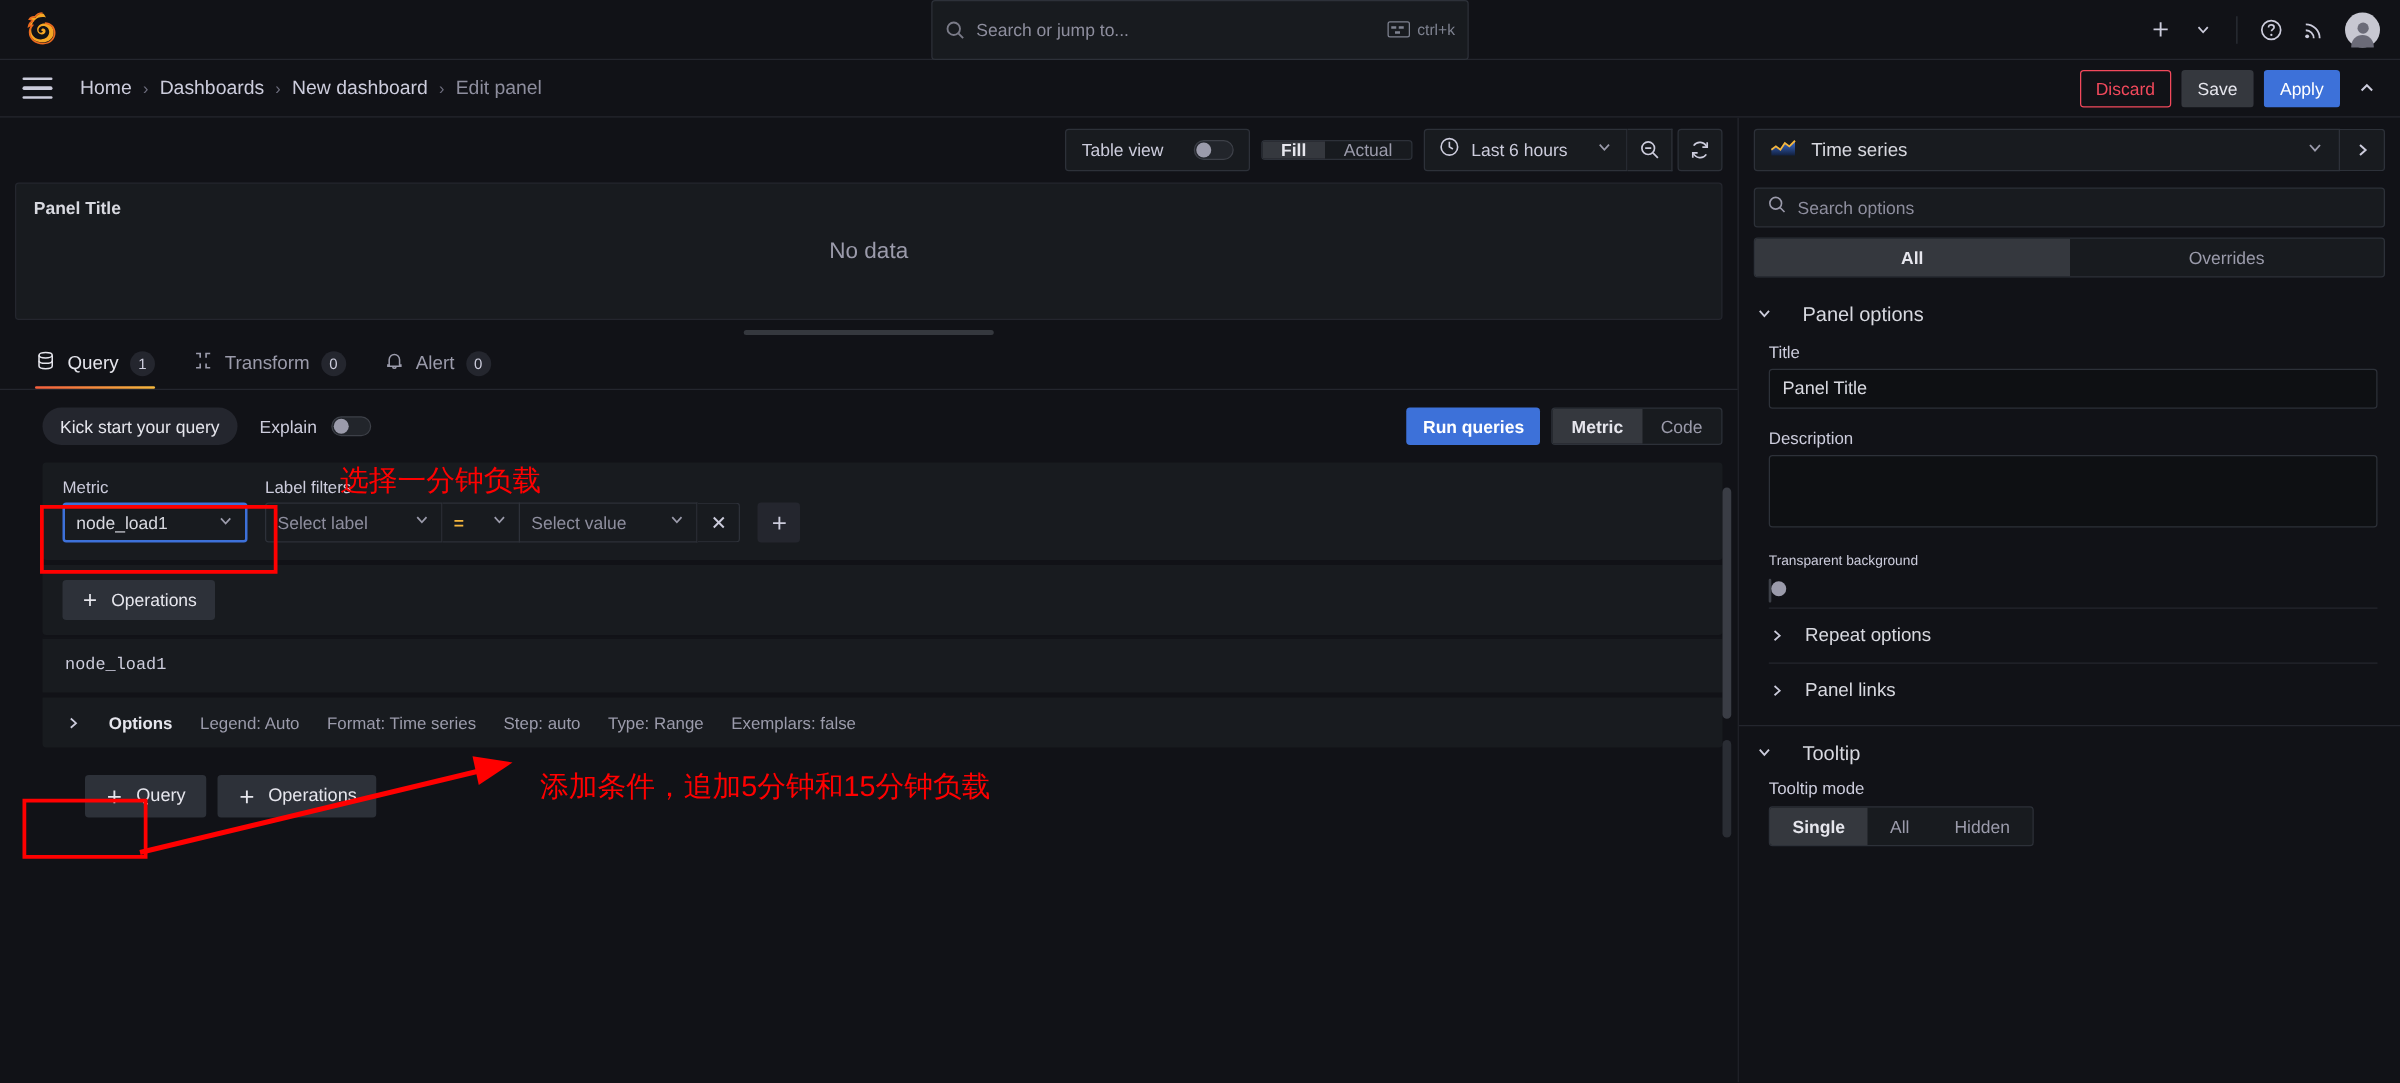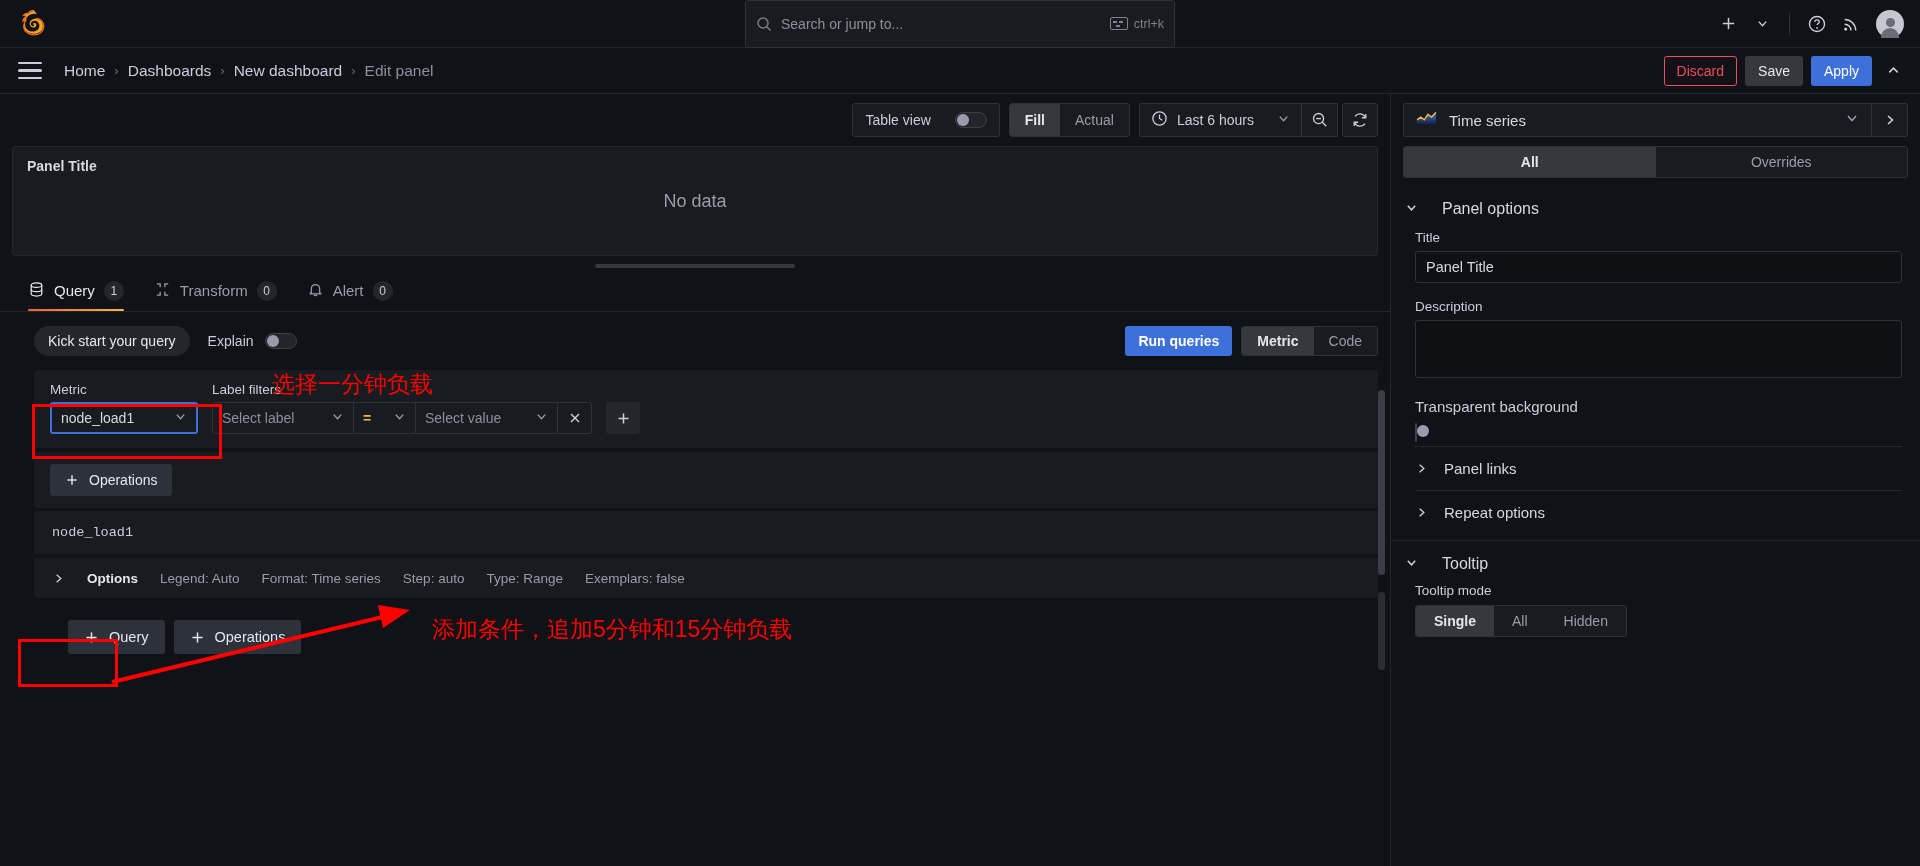--- a/index.html
+++ b/index.html
@@ -66,21 +66,21 @@
   .main { display: flex; height: calc(866px - 48px - 46px); }
   .left { flex: 1; display: flex; flex-direction: column; min-width: 0; position: relative;}
   .right { width: 530px; border-left: 1px solid #24262e; background: #111217; display:flex; flex-direction: column;}
 
   
   .ptoolbar { height: 52px; display: flex; align-items: center; justify-content: flex-end; gap: 9px; padding-right: 12px;}
   .tv-box { height: 34px; border: 1px solid #2d3139; border-radius: 3px; display:flex; align-items:center; gap: 24px; padding: 0 12px; background: #181b1f;}
   .tv-label { font-size: 14px; color: #ccccdc;}
   .switch { width: 32px; height: 16px; border-radius: 9px; background: #22252b; border: 1px solid #3d4048; position: relative; cursor:pointer;}
   .switch i { position: absolute; width: 12px; height: 12px; border-radius: 50%; background: #9b9bab; left: 1px; top: 1px;}
-  .seg { height: 34px; border: 1px solid #2d3139; border-radius: 3px; display: flex; background:#181b1f; overflow:hidden;}
+  .seg { height: 16px; border: 1px solid #2d3139; border-radius: 3px; display: flex; background:#181b1f; overflow:hidden;}
   .seg div { padding: 0 15px; display:flex;align-items:center; font-size: 14px; color: #9b9bab; cursor:pointer;}
   .seg div.on { background: #35383e; color: #e6e6ed; font-weight: 600;}
   .time-box { height: 34px; border: 1px solid #2d3139; border-radius: 3px 0 0 3px; display:flex; align-items:center; gap:9px; padding: 0 11px; background:#181b1f; cursor:pointer;}
   .time-box .lbl { font-size: 14px; color: #ccccdc;}
   .sq-btn { width: 36px; height: 34px; border: 1px solid #2d3139; border-left: none; background: #181b1f; display:flex;align-items:center;justify-content:center;cursor:pointer;}
   .sq-btn.sep-left { border-left: 1px solid #2d3139; border-radius: 3px; margin-left: 4px;}
 
   
   .panel-preview {
     margin: 0 12px; height: 110px;
@@ -146,21 +146,21 @@
   .ao-seg div { flex: 1; display:flex;align-items:center;justify-content:center;font-size:14px;color:#9b9bab;cursor:pointer;}
   .ao-seg div.on { background: #35383e; color: #e6e6ed; font-weight: 600;}
   .sideopts { flex: 1; overflow: hidden; }
   .sec-head { display: flex; align-items: center; gap: 24px; padding: 14px 12px 6px 14px; cursor: pointer;}
   .sec-head .st { font-size: 16px; color: #d8d9e0; font-weight: 500;}
   .field { padding: 6px 18px 4px 24px;}
   .field .fl { font-size: 13.5px; color: #ccccdc; margin-bottom: 6px;}
   .field input.tin { width: 100%; height: 32px; background: #0e1013; border: 1px solid #2d3139; border-radius: 3px; color: #d8d9e0; font-size: 14.5px; padding: 0 10px; font-family: "Liberation Sans", sans-serif; outline: none;}
   .field textarea.tar { width: 100%; height: 58px; background: #0e1013; border: 1px solid #2d3139; border-radius: 3px; color:#d8d9e0; font-size: 14px; padding: 8px 10px; resize: none; font-family: "Liberation Sans", sans-serif; outline:none;}
   .tbg { padding: 12px 18px 4px 24px;}
-  .tbg .fl { font-size: 15px; color: #ccccdc; margin-bottom: 9px;}
+  .tbg .fl { font-size: 11px; color: #ccccdc; margin-bottom: 9px;}
   .subrow { display: flex; align-items: center; gap: 16px; margin: 0 18px 0 24px; padding: 13px 0; border-top: 1px solid #24262e; cursor: pointer;}
   .subrow .sl { font-size: 15px; color: #d8d9e0;}
   .ttmode { padding: 4px 18px 0 24px;}
   .ttseg { height: 32px; border: 1px solid #2d3139; border-radius: 3px; display: inline-flex; overflow: hidden; background:#181b1f;}
   .ttseg div { padding: 0 18px; display:flex;align-items:center;font-size:14px;color:#9b9bab;cursor:pointer;}
   .ttseg div.on { background:#35383e; color:#e6e6ed; font-weight:600;}
   .sec-div { height: 1px; background: #24262e; margin-top: 6px;}
 
   
   .vscroll { position: absolute; right: 3px; width: 7px; background: #3a3d45; border-radius: 4px;}
@@ -501,20 +501,29 @@
             </svg>
         </span>
       </div>
       <div class="viz-next">
         <svg width="14" height="14" viewBox="0 0 14 14">
             <polyline points="5,3 9.5,7 5,11" fill="none" stroke="#ccccdc" stroke-width="1.6"></polyline>
           </svg>
       </div>
     </div>
 
+    <div class="opt-search">
+      <span>
+        <svg width="15" height="15" viewBox="0 0 16 16">
+            <circle cx="7" cy="7" r="5" fill="none" stroke="#9b9bab" stroke-width="1.4"></circle>
+            <line x1="10.7" y1="10.7" x2="14.5" y2="14.5" stroke="#9b9bab" stroke-width="1.4"></line>
+          </svg>
+      </span>
+      <span class="ph">Search options</span>
+    </div>
 
     <div class="ao-seg">
       <div class="on">All</div>
       <div>Overrides</div>
     </div>
 
     <div class="sideopts">
       <div class="sec-head">
         <span>
           <svg width="13" height="13" viewBox="0 0 14 14">
@@ -538,29 +547,29 @@
         <div class="fl">Transparent background</div>
         <span class="switch"><i></i></span>
       </div>
 
       <div class="subrow">
         <span style="display:flex;align-items:center;">
           <svg width="13" height="13" viewBox="0 0 14 14">
               <polyline points="5,3 9.5,7 5,11" fill="none" stroke="#ccccdc" stroke-width="1.5"></polyline>
             </svg>
         </span>
-        <span class="sl">Panel links</span>
+        <span class="sl">Repeat options</span>
       </div>
       <div class="subrow">
         <span style="display:flex;align-items:center;">
           <svg width="13" height="13" viewBox="0 0 14 14">
               <polyline points="5,3 9.5,7 5,11" fill="none" stroke="#ccccdc" stroke-width="1.5"></polyline>
             </svg>
         </span>
-        <span class="sl">Repeat options</span>
+        <span class="sl">Panel links</span>
       </div>
 
       <div class="sec-div"></div>
 
       <div class="sec-head">
         <span>
           <svg width="13" height="13" viewBox="0 0 14 14">
               <polyline points="3,5 7,9.5 11,5" fill="none" stroke="#ccccdc" stroke-width="1.6"></polyline>
             </svg>
         </span>

